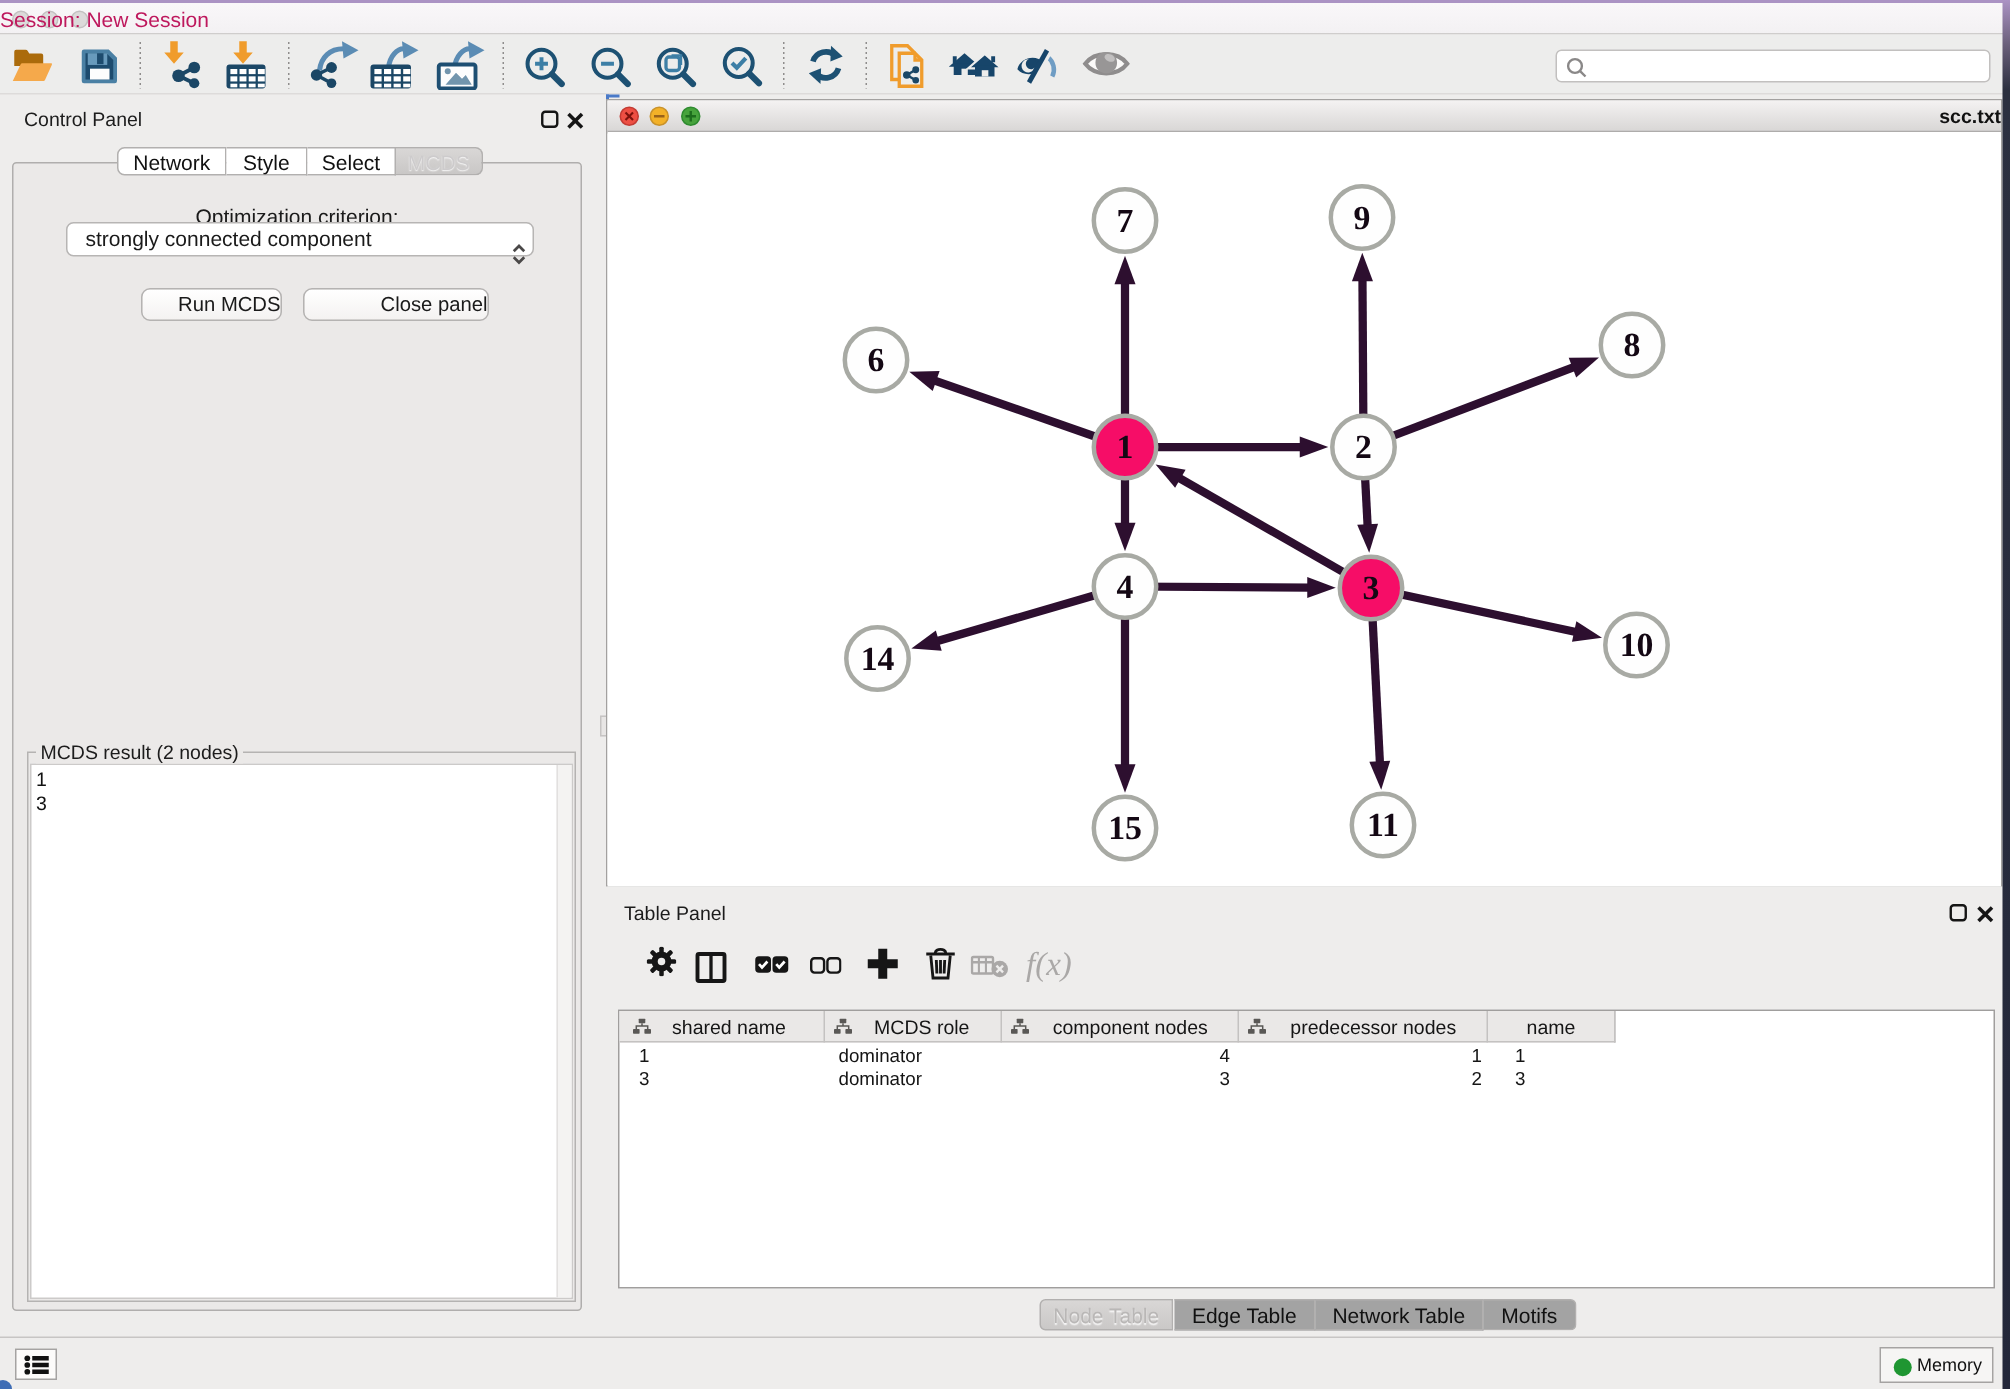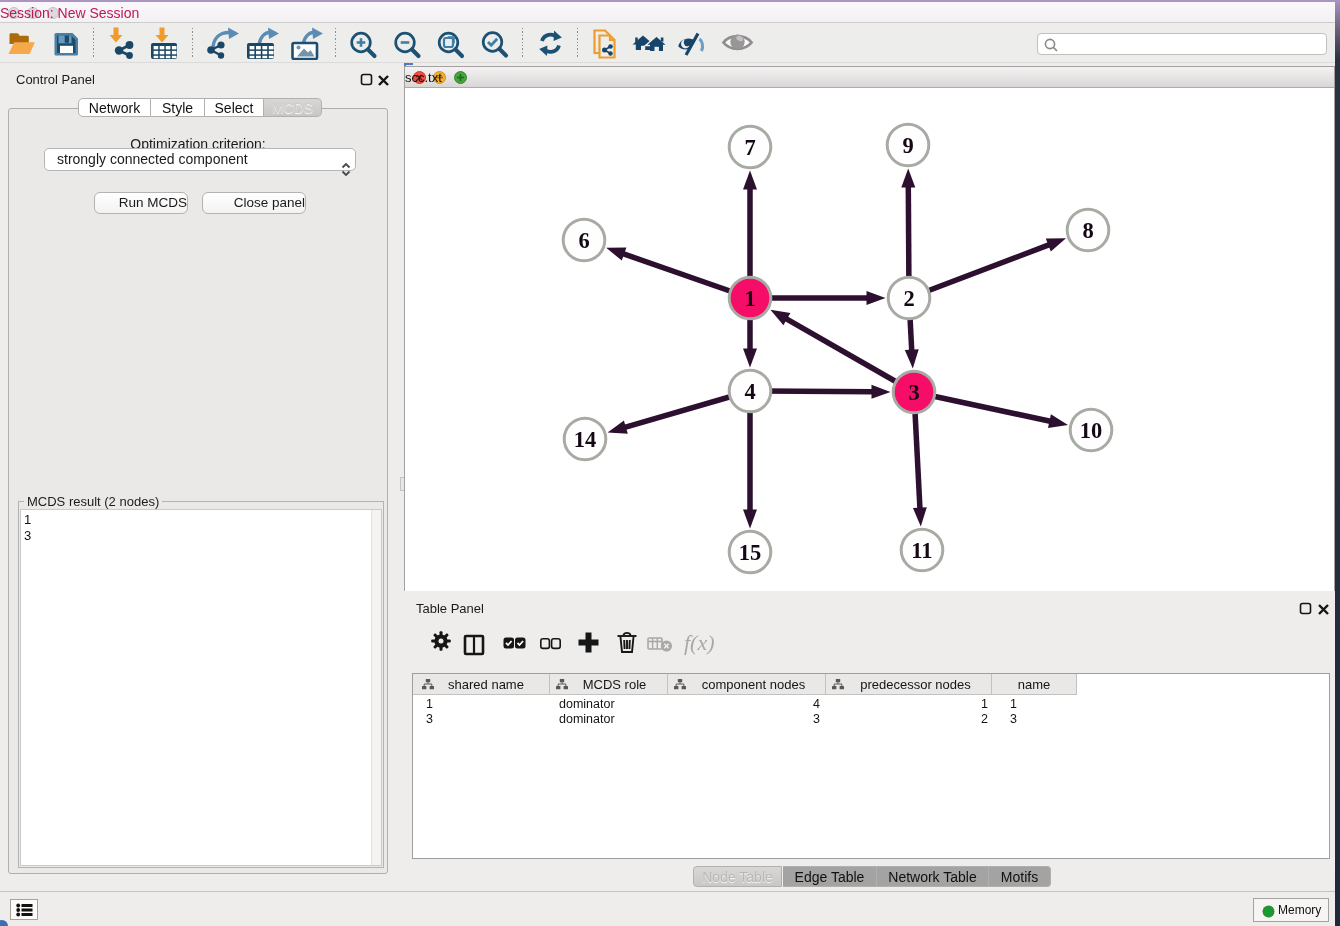--- a/index.html
+++ b/index.html
@@ -23,21 +23,21 @@
 #combo{left:44px;top:148px;width:312px;height:23px;background:#fff;border:1px solid #b7b5b4;border-radius:5px;font-size:14px;color:#1a1a1a;line-height:21px;padding-left:12px}
 .btn{top:192px;height:22px;background:linear-gradient(#ffffff,#f4f2f1);border:1px solid #b5b3b2;border-radius:6px;font-size:13.5px;color:#1a1a1a;text-align:right;line-height:20px}
 #mcdsbox{left:18px;top:501px;width:366px;height:367px;border:1px solid #b5b3b2}
 #mcdslegend{left:24px;top:494px;background:#ebe9e8;padding:0 3px;font-size:13px;color:#1c1c1c}
 #mcdswhite{left:20px;top:509px;width:362px;height:357px;background:#fff;border:1px solid #cccac9}
 #mcdstrack{left:371px;top:510px;width:10px;height:355px;background:#f4f3f2;border-left:1px solid #e2e0df}
 #mcdstext{left:24px;top:512px;font-size:13px;color:#111;line-height:16px}
 
 #win{left:404px;top:66px;width:931px;height:525px;border:1px solid #a3a1a0;background:#fff}
 #wintb{left:0;top:0;width:929px;height:21px;background:linear-gradient(#f4f2f2,#d9d7d6);border-bottom:1px solid #aeacab}
-#wintitle{left:0;top:3px;width:929px;text-align:left;font-size:13px;font-weight:400;color:#111}
+#wintitle{left:0;top:3px;width:929px;text-align:right;font-size:13px;font-weight:700;color:#111}
 .lt{width:13px;height:13px;border-radius:50%;top:4px}
 #canvas{left:0;top:22px;width:929px;height:502px;background:#fff;overflow:hidden}
 
 #tp{left:404px;top:594px;width:936px;height:297px}
 #tptitle{left:12px;top:7px;font-size:13px;color:#1c1c1c}
 #tbl{left:8px;top:79px;width:918px;height:186px;background:#fff;border:1px solid #a09e9d}
 #thead{left:0;top:0;width:664px;height:21px;background:#eae8e7;border-bottom:1px solid #c4c2c1;border-right:1px solid #c4c2c1}
 .th{top:0;height:21px;border-right:1px solid #c4c2c1;font-size:13px;color:#151515;text-align:center;line-height:21px}
 .td{font-size:12.5px;color:#151515;line-height:15px}
 .btab{top:272px;height:21px;background:#a3a3a3;border:1px solid #b2b0af;border-left:none;font-size:14px;color:#111;text-align:center;line-height:20px}
@@ -226,21 +226,21 @@
 <div class="abs tab tabsel" style="left:264px;width:58px;border-radius:0 5px 5px 0">MCDS</div>
 <div class="abs" id="optlabel">Optimization criterion:</div>
 <div class="abs" id="combo">strongly connected component</div>
 <svg class="abs" style="left:339px;top:162px" width="14" height="15">
     <g fill="none" stroke="#4a4848" stroke-width="1.8">
       <path d="M3.5 5.5 L7 2 L10.5 5.5"></path>
       <path d="M3.5 9.5 L7 13 L10.5 9.5"></path>
     </g>
   </svg>
 <div class="abs btn" style="left:94px;width:94px">Run MCDS</div>
-<div class="abs btn" style="left:202px;width:104px">Close panel</div>
+<div class="abs btn" style="left:202px;width:124px">Close panel</div>
 <div class="abs" id="mcdsbox"></div>
 <div class="abs" id="mcdswhite"></div>
 <div class="abs" id="mcdstrack"></div>
 <div class="abs" id="mcdslegend">MCDS result (2 nodes)</div>
 <div class="abs" id="mcdstext">1<br>3</div>
 
 <div class="abs" style="left:400px;top:477px;width:7px;height:14px;background:#e8e6e5;border:1px solid #c6c4c3"></div>
 <div class="abs" style="left:864px;top:584px;width:11px;height:5px;background:#e8e6e5;border:1px solid #c6c4c3"></div>
 
 <div class="abs" style="left:404px;top:63px;width:9px;height:2px;background:#4a7ac8"></div>

